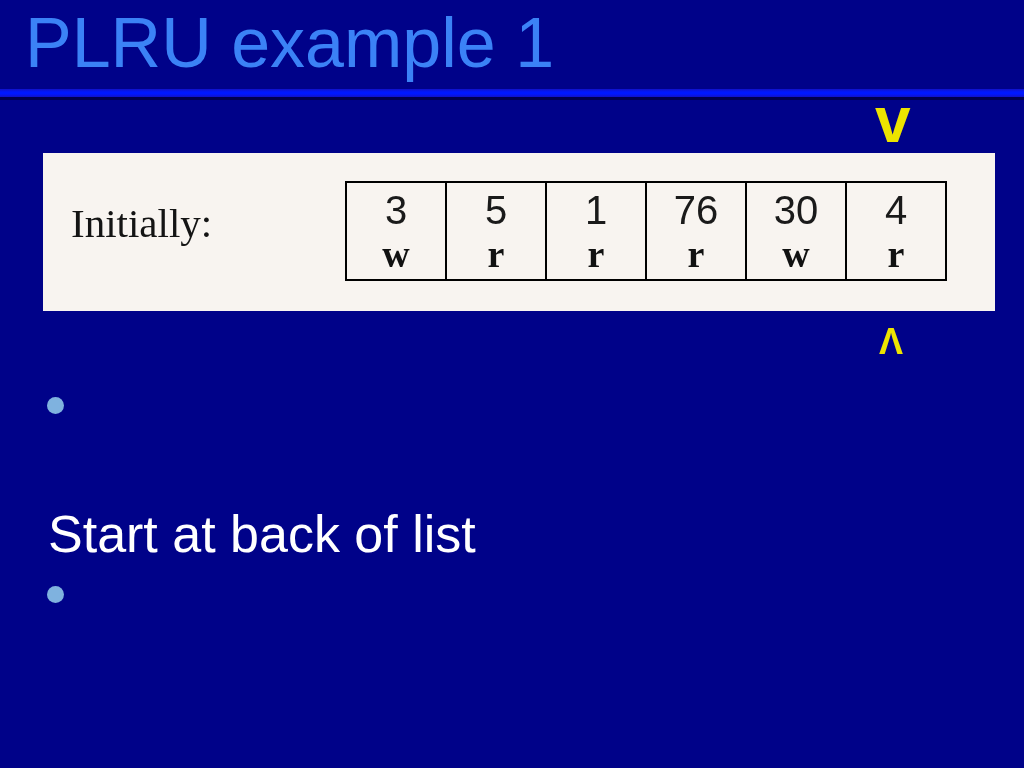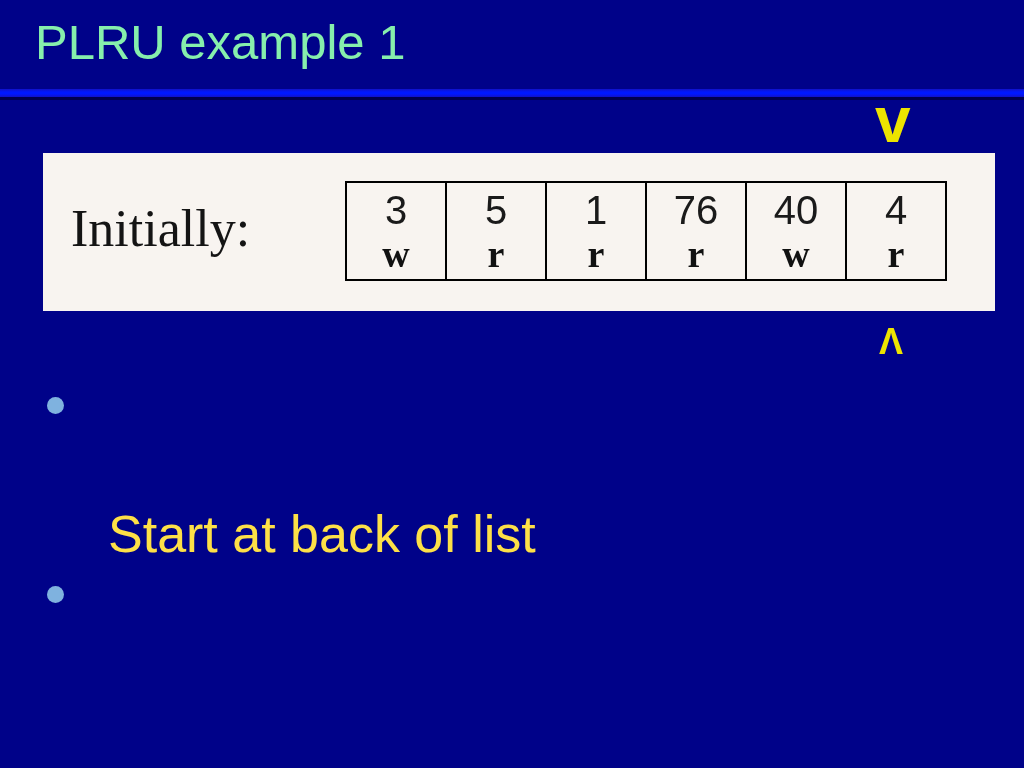--- a/index.html
+++ b/index.html
@@ -8,23 +8,23 @@
     width: 1024px; height: 768px;
     background: #000289;
     overflow: hidden;
     position: relative;
     font-family: "Liberation Sans", sans-serif;
   }
   .slide { position: absolute; inset: 0; }
 
   
   .title {
-    position: absolute; left: 25px; top: 8px; margin: 10px;
-    font-size: 49px; font-weight: 400; line-height: 1.0;
-    color: #86efac; letter-spacing: 0px;
+    position: absolute; left: 25px; top: 8px; margin: 0;
+    font-size: 70px; font-weight: 400; line-height: 1.0;
+    color: #3b82f6; letter-spacing: 0px;
   }
   .divider-line {
     position: absolute; left: 0; top: 89px; width: 1024px; height: 8px;
     background: linear-gradient(180deg, #1111C8 0%, #0018FF 38%, #0018FF 62%, #1111C8 100%);
   }
   .divider-shadow {
     position: absolute; left: 0; top: 97px; width: 1024px; height: 3px;
     background: #000050;
   }
 
@@ -37,21 +37,21 @@
   .marker-up   { left: 879px; top: 324px; font-size: 36px; }
 
   
   .figure {
     position: absolute; left: 43px; top: 153px; width: 952px; height: 158px;
     background: #F8F4F0;
   }
   .fig-label {
     position: absolute; left: 28px; top: 50px;
     font-family: "Liberation Serif", serif;
-    font-size: 52px; line-height: 1; color: #141414;
+    font-size: 41px; line-height: 1; color: #141414;
   }
   .frames {
     position: absolute; left: 302px; top: 28px; display: flex;
   }
   .cell {
     width: 102px; height: 100px;
     border: 2px solid #000;
     margin-left: -2px;
     display: flex; flex-direction: column; align-items: center; justify-content: center;
   }
@@ -65,24 +65,24 @@
     font-size: 38px; line-height: 42px; color: #111111;
   }
 
   
   .bullets {
     position: absolute; left: 0; top: 377px;
     margin: 0; padding: 0; list-style: none;
   }
   .bullets li {
     position: relative;
-    padding-left: 108px;
+    padding-left: 48px;
     width: 964px;
     font-size: 52px; line-height: 63px;
-    color: #fde047;
+    color: #ffffff;
     white-space: pre-line;
   }
   .dot {
     position: absolute; left: 47px; top: 20px;
     width: 17px; height: 17px; border-radius: 50%;
     background: #7FB2DF;
   }
 </style>
 </head>
 <body>
@@ -108,21 +108,21 @@
       </div>
       <div class="cell">
         <div class="page">1</div>
         <div class="op">r</div>
       </div>
       <div class="cell">
         <div class="page">76</div>
         <div class="op">r</div>
       </div>
       <div class="cell">
-        <div class="page">40</div>
+        <div class="page">30</div>
         <div class="op">w</div>
       </div>
       <div class="cell">
         <div class="page">4</div>
         <div class="op">r</div>
       </div>
     </div>
   </div>
 
   <span class="marker marker-up">Λ</span>

